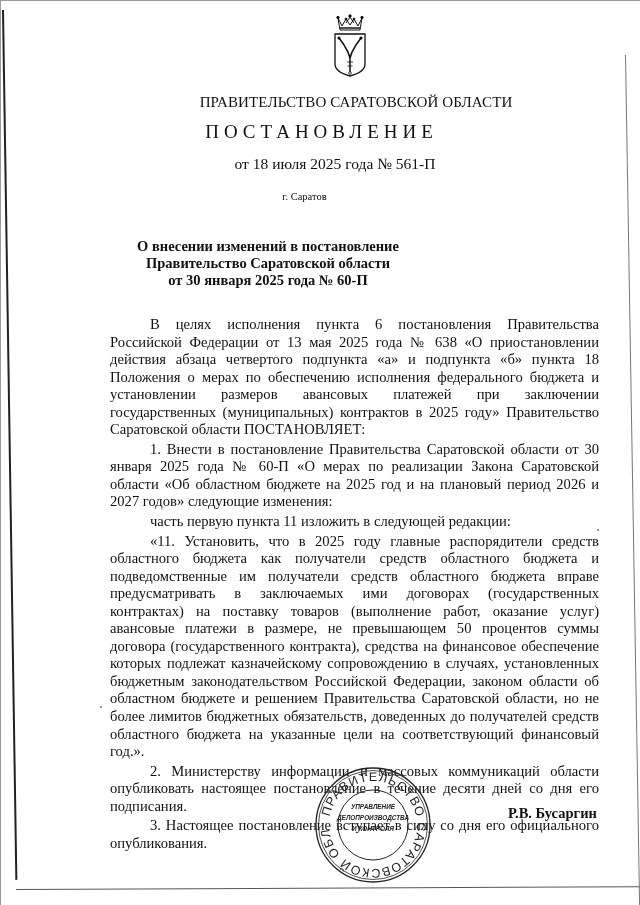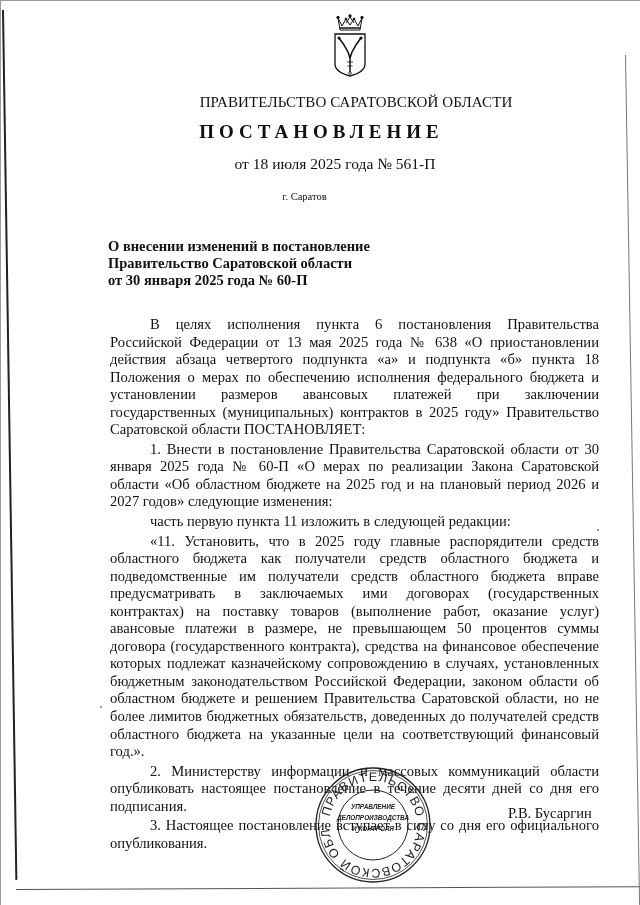--- a/index.html
+++ b/index.html
@@ -66,21 +66,21 @@
       font-size: 15px;
       letter-spacing: 0.1px;
       padding-left: 36px;
     }
     .doc-type {
       position: absolute;
       left: 0; top: 121px;
       width: 640px;
       text-align: center;
       font-size: 19px;
-      font-weight: bold;
+      font-weight: normal;
       letter-spacing: 5px;
       padding-left: 3px;
       box-sizing: border-box;
     }
     .doc-date {
       position: absolute;
       left: 0; top: 155px;
       width: 640px;
       text-align: center;
       font-size: 15.5px;
@@ -97,20 +97,21 @@
       box-sizing: border-box;
     }
 
     .subject {
       position: absolute;
       left: 108px; top: 238px;
       width: 320px;
       font-size: 14.5px;
       font-weight: bold;
       line-height: 17px;
+      text-align: center;
     }
     .subject div { white-space: nowrap; }
 
     .body-text {
       position: absolute;
       left: 108px; top: 314px;
       width: 493px;
       font-size: 14.6px;
       line-height: 17.55px;
       text-align: justify;
@@ -125,21 +126,21 @@
       position: absolute;
       left: 108px; top: 788px;
       font-size: 14.5px;
       font-weight: bold;
       line-height: 17.5px;
     }
     .signer-name {
       position: absolute;
       left: 508px; top: 805px;
       font-size: 14.5px;
-      font-weight: normal;
+      font-weight: bold;
       white-space: nowrap;
     }
 
     .seal {
       position: absolute;
       left: 314px; top: 766px;
       width: 118px; height: 118px;
     }
     .seal-center {
       position: absolute;

